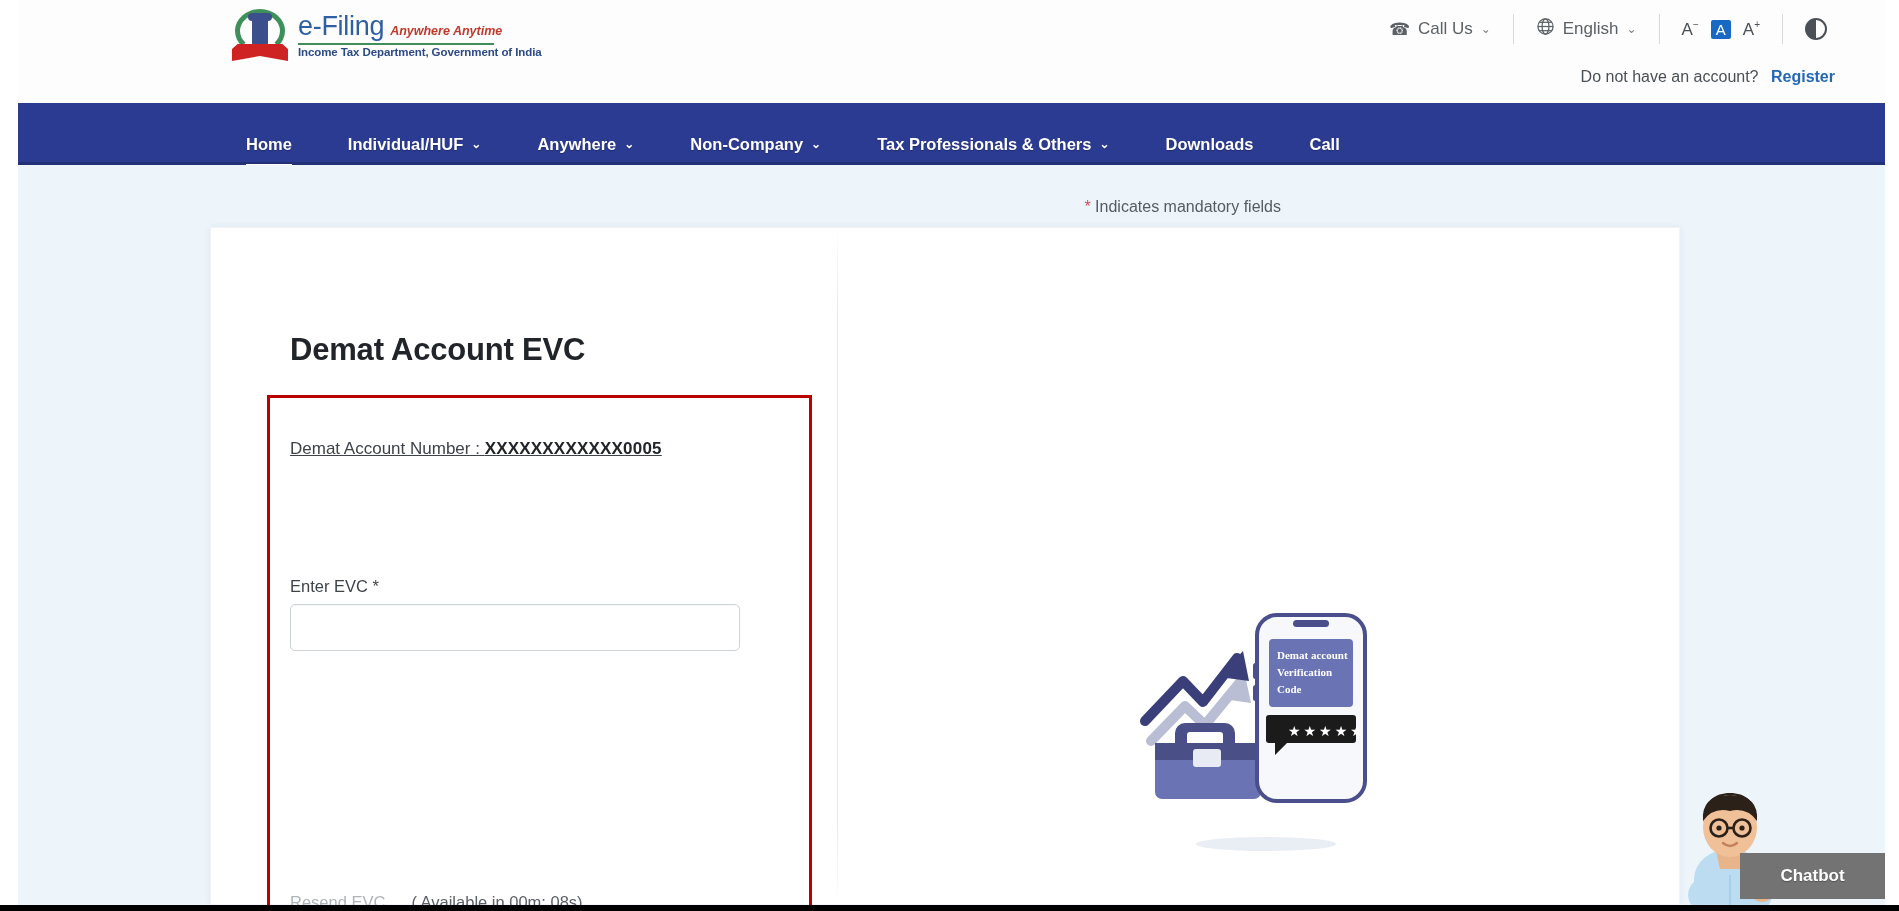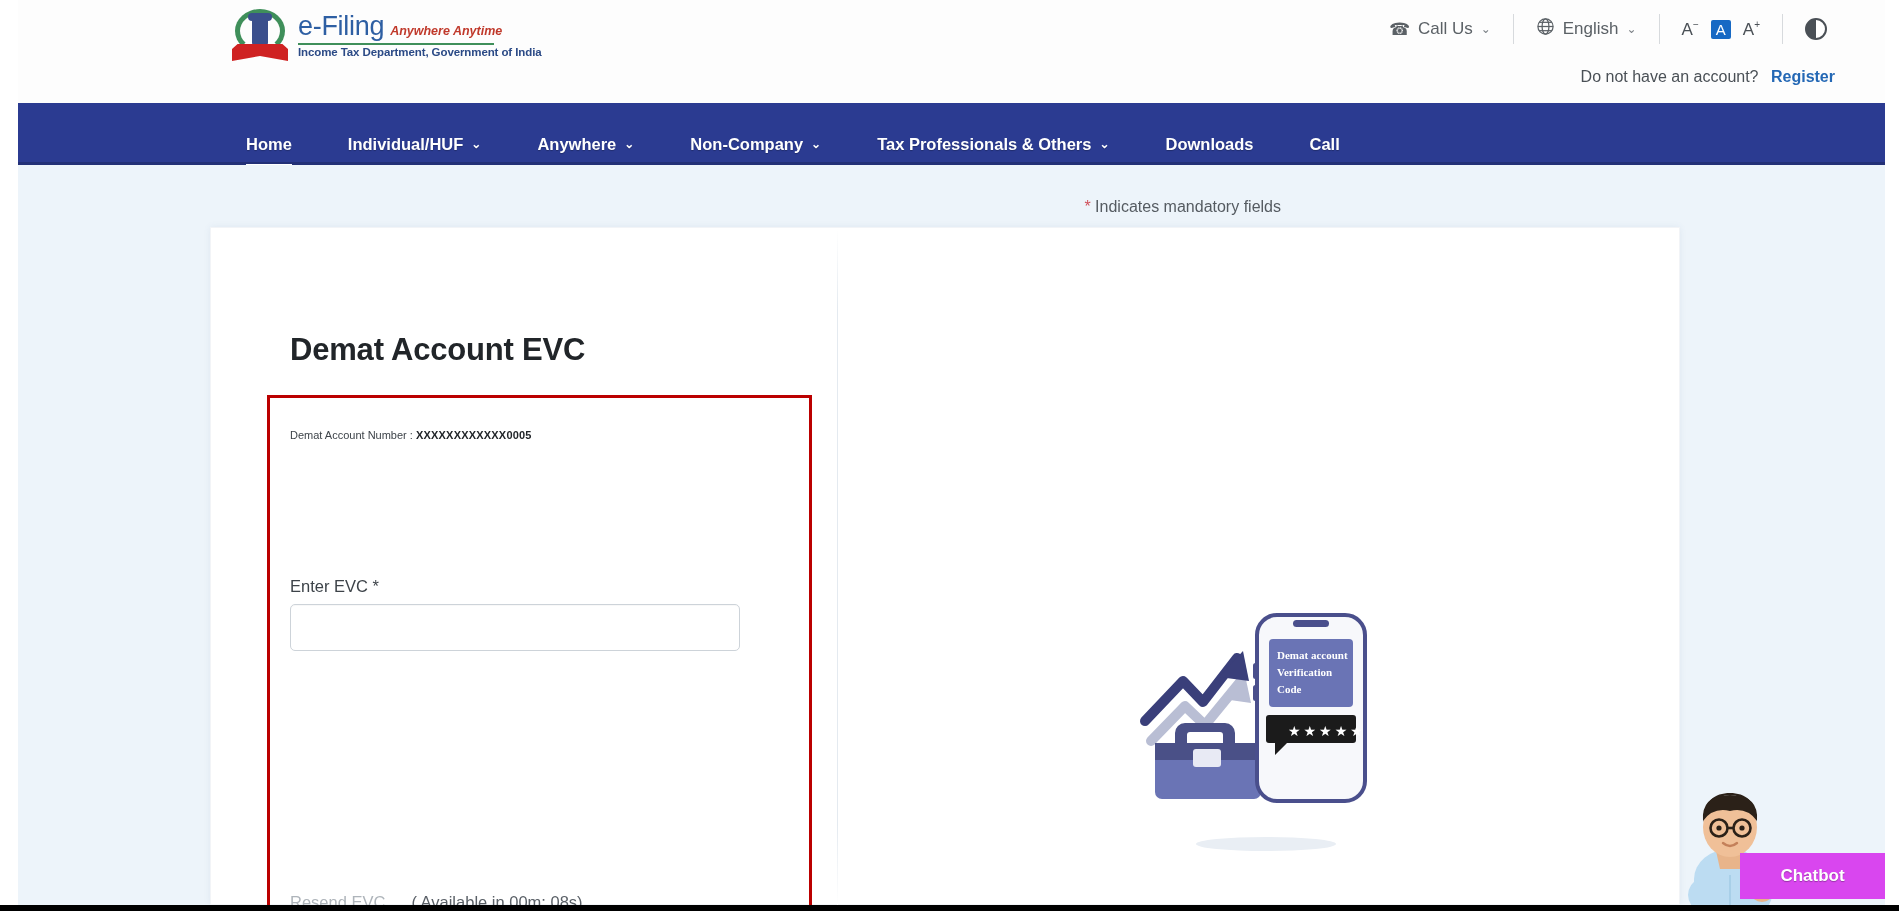--- a/index.html
+++ b/index.html
@@ -98,21 +98,21 @@
     position:absolute; left:79px; top:104px; font-size:31px; font-weight:700; color:#212529;
     letter-spacing:-0.2px;
   }
 
   
   .redbox {
     position:absolute; left:56px; top:167px; width:545px; height:511px;
     border:3px solid #bb0000; border-bottom:none; background:transparent;
   }
 
-  .demat-line { position:absolute; left:79px; top:201px; font-size:11px; color:#3d4349; }
+  .demat-line { position:absolute; left:79px; top:211px; font-size:17px; color:#3d4349;text-decoration:underline; }
   .demat-line b { color:#212529; font-weight:700; letter-spacing:0.2px; }
 
   .evc-msg {
     position:absolute; left:79px; top:249px; width:460px; font-size:16.5px; color:#3d4349; line-height:27px;
   }
   .evc-msg b { color:#212529; font-weight:700; }
 
   .field-label { position:absolute; left:79px; top:349px; font-size:16.5px; color:#3d4349; }
   .field-label .star { color:#3d4349; }
 
@@ -132,21 +132,21 @@
   .illus-shadow {
     position:absolute; left:1196px; top:672px; width:140px; height:14px;
     background:#e9eef4; border-radius:50%;
   }
 
   
   .chatbot { position:absolute; right:14px; bottom:6px; width:205px; height:122px; z-index:30; }
   .chat-avatar { position:absolute; left:0; bottom:0; width:105px; height:122px; }
   .chat-btn {
     position:absolute; right:0; bottom:6px; width:145px; height:46px;
-    background:#d946ef; color:#ffffff; font-size:17px; font-weight:700;
+    background:#737373; color:#ffffff; font-size:17px; font-weight:700;
     display:flex; align-items:center; justify-content:center; cursor:pointer;
     text-shadow:0 1px 1px rgba(0,0,0,0.3);
   }
 </style>
 </head>
 <body>
 
 <div class="page">
 
   <div class="header">

